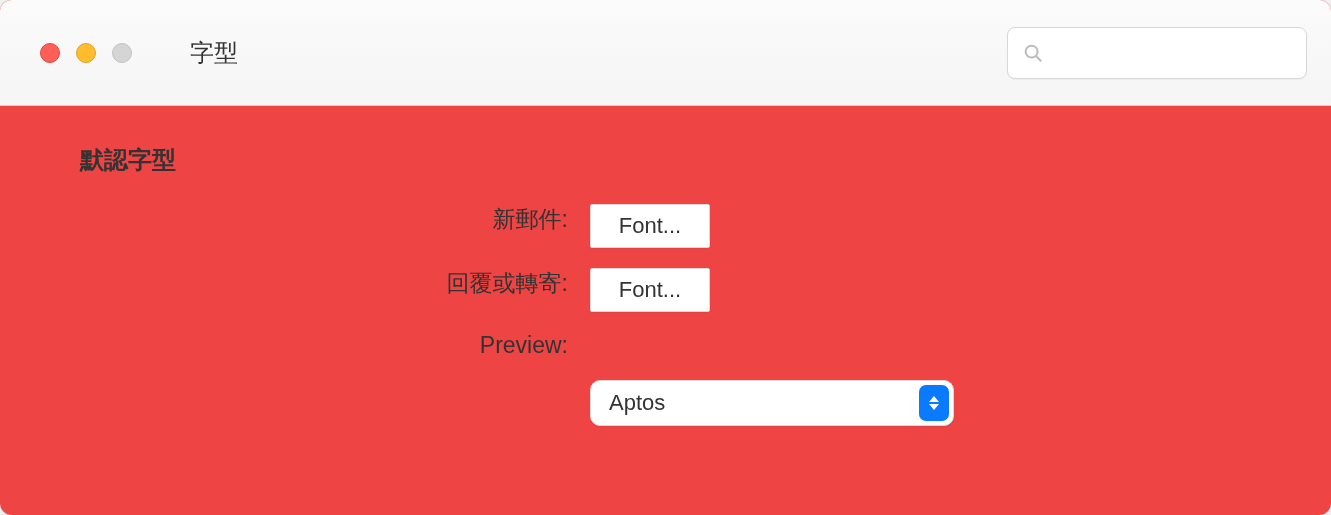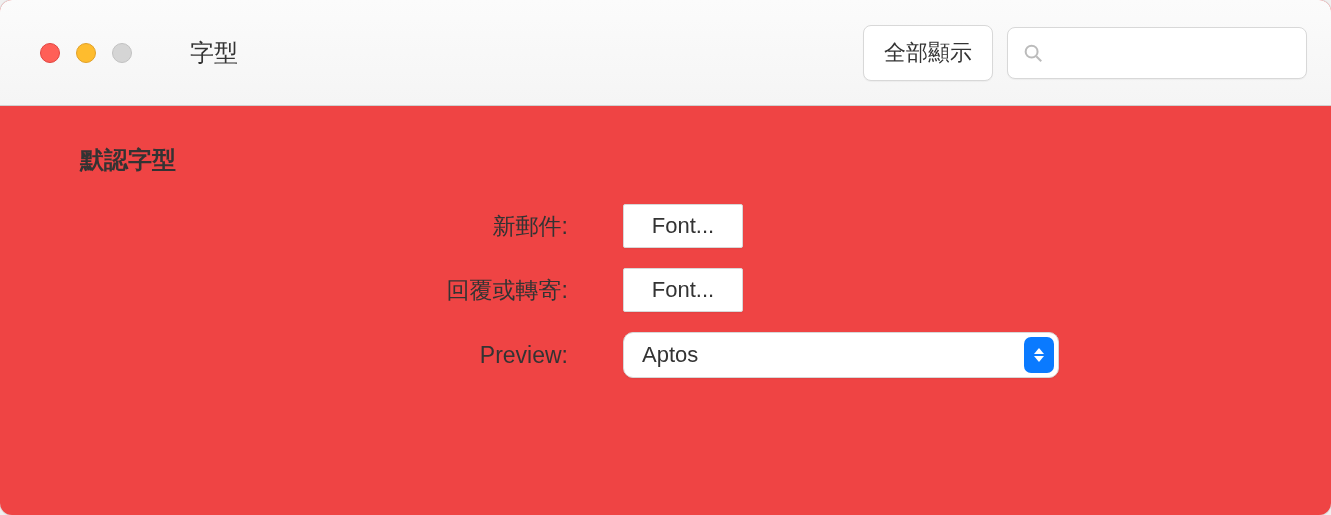--- a/index.html
+++ b/index.html
@@ -114,22 +114,21 @@
       color: #333;
       margin-bottom: 28px;
     }
     .form-rows {
       display: flex;
       flex-direction: column;
       gap: 20px;
     }
     .form-row {
       display: flex;
-      align-items: center;
-      gap: 33px;
+      align-items: flex-start;
     }
     .form-label {
       width: 510px;
       text-align: right;
       font-size: 23px;
       color: #333;
       padding-right: 22px;
     }
     .font-button {
       background: #ffffff;
@@ -138,21 +137,22 @@
       padding: 8px 24px;
       font-size: 22px;
       color: #333;
       cursor: pointer;
       box-shadow: 0 1px 2px rgba(0,0,0,0.06);
       min-width: 120px;
       text-align: center;
     }
     .select-wrap {
       position: relative;
-      width: 436px;
+      width: 364px;
+      margin-top: 48px;
     }
     .select-box {
       width: 100%;
       height: 46px;
       background: #ffffff;
       border: 1px solid #d8d8d8;
       border-radius: 10px;
       padding: 0 46px 0 18px;
       font-size: 22px;
       color: #333;
@@ -189,21 +189,20 @@
 
 <div class="window">
   <div class="toolbar">
     <div class="traffic-lights">
       <div class="traffic-light tl-close"></div>
       <div class="traffic-light tl-min"></div>
       <div class="traffic-light tl-max"></div>
     </div>
     <div class="window-title">字型</div>
     <div class="toolbar-right">
-      <button class="show-all-btn">全部顯示</button>
       <div class="search-box">
         <svg class="search-icon" viewBox="0 0 24 24" fill="none" stroke="#7a7a7a" stroke-width="2.2">
           <circle cx="10.5" cy="10.5" r="6.5"></circle>
           <line x1="15.5" y1="15.5" x2="21" y2="21"></line>
         </svg>
       </div>
     </div>
   </div>
 
   <div class="content">

